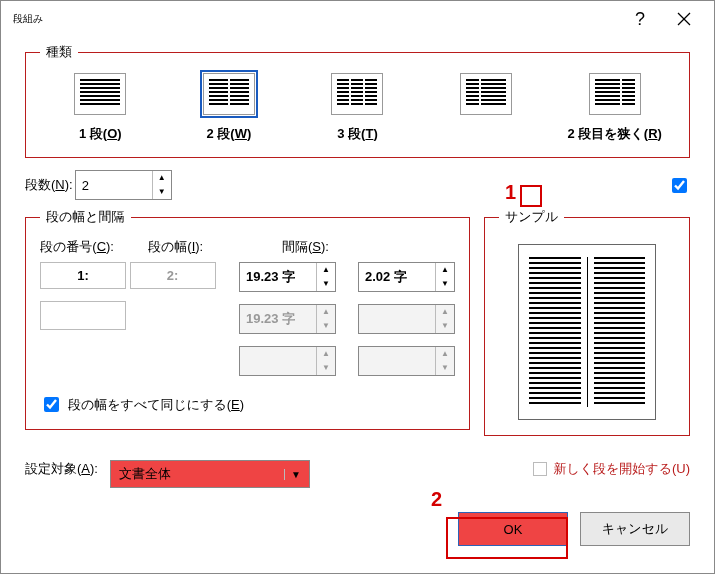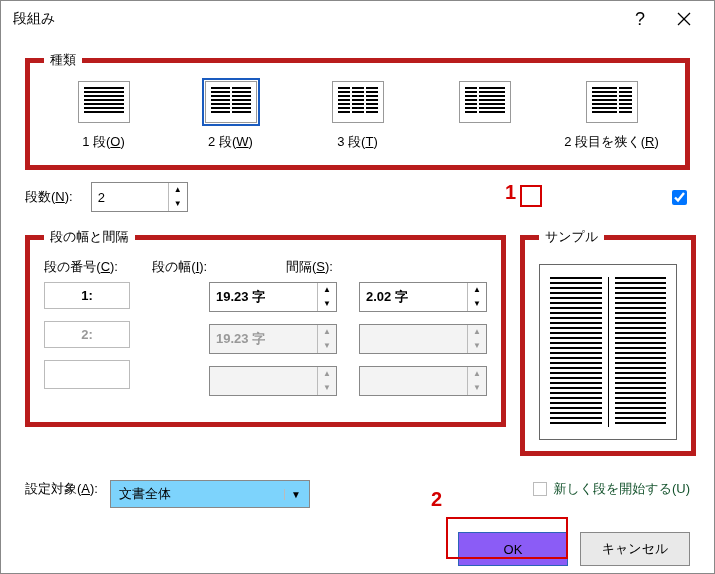--- a/index.html
+++ b/index.html
@@ -1,59 +1,59 @@
 <!DOCTYPE html>
 <html><head>
 <meta charset="utf-8">
 <style>
   * { box-sizing: border-box; font-family: "Yu Gothic UI", "Meiryo UI", sans-serif; font-size: 13px; }
   body { margin: 0; padding: 0; background: #fff; }
   .dialog { width: 715px; height: 574px; border: 1px solid #888; background: #fff; position: relative; }
   .titlebar { height: 36px; display: flex; align-items: center; padding: 0 8px 0 12px; }
-  .title { flex: 1; font-size: 14px; }
+  .title { flex: 1; font-size: 10px; }
   .tbtn { width: 44px; height: 30px; display: flex; align-items: center; justify-content: center; font-size: 18px; }
   .content { padding: 6px 24px 12px 24px; }
-  fieldset { border: 5px solid #b91c1c; margin: 8px 0 12px 0; padding: 12px 14px 14px 14px; }
+  fieldset { border: 1px solid #b91c1c; margin: 0 0 12px 0; padding: 12px 14px 14px 14px; }
   legend { padding: 0 6px; }
   .types { display: flex; justify-content: space-between; gap: 8px; }
-  .type { text-align: center; flex: 1; }
+  .type { text-align: center; flex: 1; font-weight: bold; }
   .type-icon { width: 52px; height: 42px; border: 1px solid #999; margin: 0 auto 10px; padding: 5px; display: flex; gap: 2px; background:#fff; }
   .type.selected .type-icon { outline: 2px solid #1a5bbf; outline-offset: 1px; }
   .col { flex: 1; display: flex; flex-direction: column; gap: 2px; }
   .ln { height: 2px; background: #000; }
   .type-label { white-space: nowrap; }
-  .row { display: flex; align-items: center; gap: 18px; margin: 8px 0; }
+  .row { display: flex; align-items: center; gap: 2px; margin: 8px 0; }
   .label {}
   .spin { display: inline-flex; border: 1px solid #888; background:#fff; }
   .spin.disabled { color:#999; background:#f3f3f3; }
   .spin input { border: none; width: 76px; padding: 4px 6px; outline: none; background: transparent; color: inherit; font: inherit; }
   .spin .btns { display: flex; flex-direction: column; border-left: 1px solid #bbb; }
   .spin .b { width: 18px; height: 14px; display:flex; align-items:center; justify-content:center; font-size:8px; line-height:1; user-select:none; }
   .midrow { display:flex; gap: 14px; align-items: flex-start; }
   .leftcol { flex: 1; }
-  .rightcol { width: 170px; }
+  .rightcol { width: 206px; }
   .lower { display:flex; gap: 22px; font-weight: bold; }
-  .wcol .spin { margin-bottom: 12px; display:flex;gap:31px; }
+  .wcol .spin { margin-bottom: 12px; display:flex; }
   .rownum { display:inline-block; width:86px; border:1px solid #bbb; padding:5px 0; text-align:center; margin-bottom:12px; background:#fff; }
   .rownum.disabled { color:#999; }
   .rownum.blank { height:29px; }
   .chk { display:inline-flex; align-items:center; gap:6px; }
   .chk input { width:15px; height:15px; }
   .preview { width: 138px; height: 176px; border:1px solid #666; margin: 6px auto 0; padding: 12px 10px; display:flex; gap:6px; background:#fff; position:relative; }
   .preview .pcol { flex:1; display:flex; flex-direction:column; gap:3px; }
   .preview .pln { height:2px; background:#000; }
   .preview .divider { width:1px; background:#000; }
   .applyrow { display:flex; align-items:flex-start; gap:12px; margin-top:12px; }
-  .combo { border:1px solid #888; padding:4px 8px; width:200px; display:flex; align-items:center; justify-content:space-between; background:#7dd3fc; }
+  .combo { border:1px solid #888; padding:4px 8px; width:200px; display:flex; align-items:center; justify-content:space-between; background:#ef4444; }
   .combo .arrow { border-left:1px solid #bbb; padding-left:6px; font-size:10px; }
-  .newcol { margin-left:auto; color:#14532d; display:flex; align-items:center; gap:6px;}
+  .newcol { margin-left:auto; color:#b91c1c; display:flex; align-items:center; gap:6px;}
   .newcol .box { width:14px; height:14px; border:1px solid #bbb; }
   .buttons { display:flex; gap:12px; justify-content:flex-end; margin-top:24px; }
   .btn { width:110px; height:34px; border:1px solid #888; background:#e9e9e9; display:flex; align-items:center; justify-content:center; }
-  .btn.ok { border:1px solid #2b63b8; background:#8b5cf6; }
+  .btn.ok { border:1px solid #2b63b8; background:#ef4444; }
   .ann { position:absolute; font-weight:bold; color:#d40000; font-size:20px; pointer-events:none; font-family: Arial, sans-serif; }
   .ann1 { top:180px; right:198px; }
   .ann2 { bottom:62px; right:272px; }
   .redbox1 { position:absolute; border:2.5px solid #d40000; width:22px; height:22px; top:184px; right:172px; pointer-events:none; }
   .redbox2 { position:absolute; border:2.5px solid #d40000; bottom:14px; right:146px; width:122px; height:42px; pointer-events:none; }
   .u { text-decoration: underline; }
   .heads { display:flex; gap:22px; margin-bottom:6px;}
   .heads span:nth-child(1){ width:86px; }
   .heads span:nth-child(2){ width:112px; }
 </style>
@@ -262,20 +262,24 @@
                 </span>
               <span class="spin disabled">
                   <input disabled="" style="">
                   <span class="btns">
                     <span class="b">▲</span>
                     <span class="b">▼</span>
                   </span>
                 </span>
             </div>
           </div>
+          <label class="chk" style="margin-top:6px">
+            <input type="checkbox" checked="" style="">
+            <span>段の幅をすべて同じにする(<span class="u">E</span>)</span>
+          </label>
         </fieldset>
       </div>
       <div class="rightcol">
         <fieldset style="height:228px">
           <legend>サンプル</legend>
           <div class="preview">
             <div class="pcol">
                 <div class="pln"></div>
                 <div class="pln"></div>
                 <div class="pln"></div>

